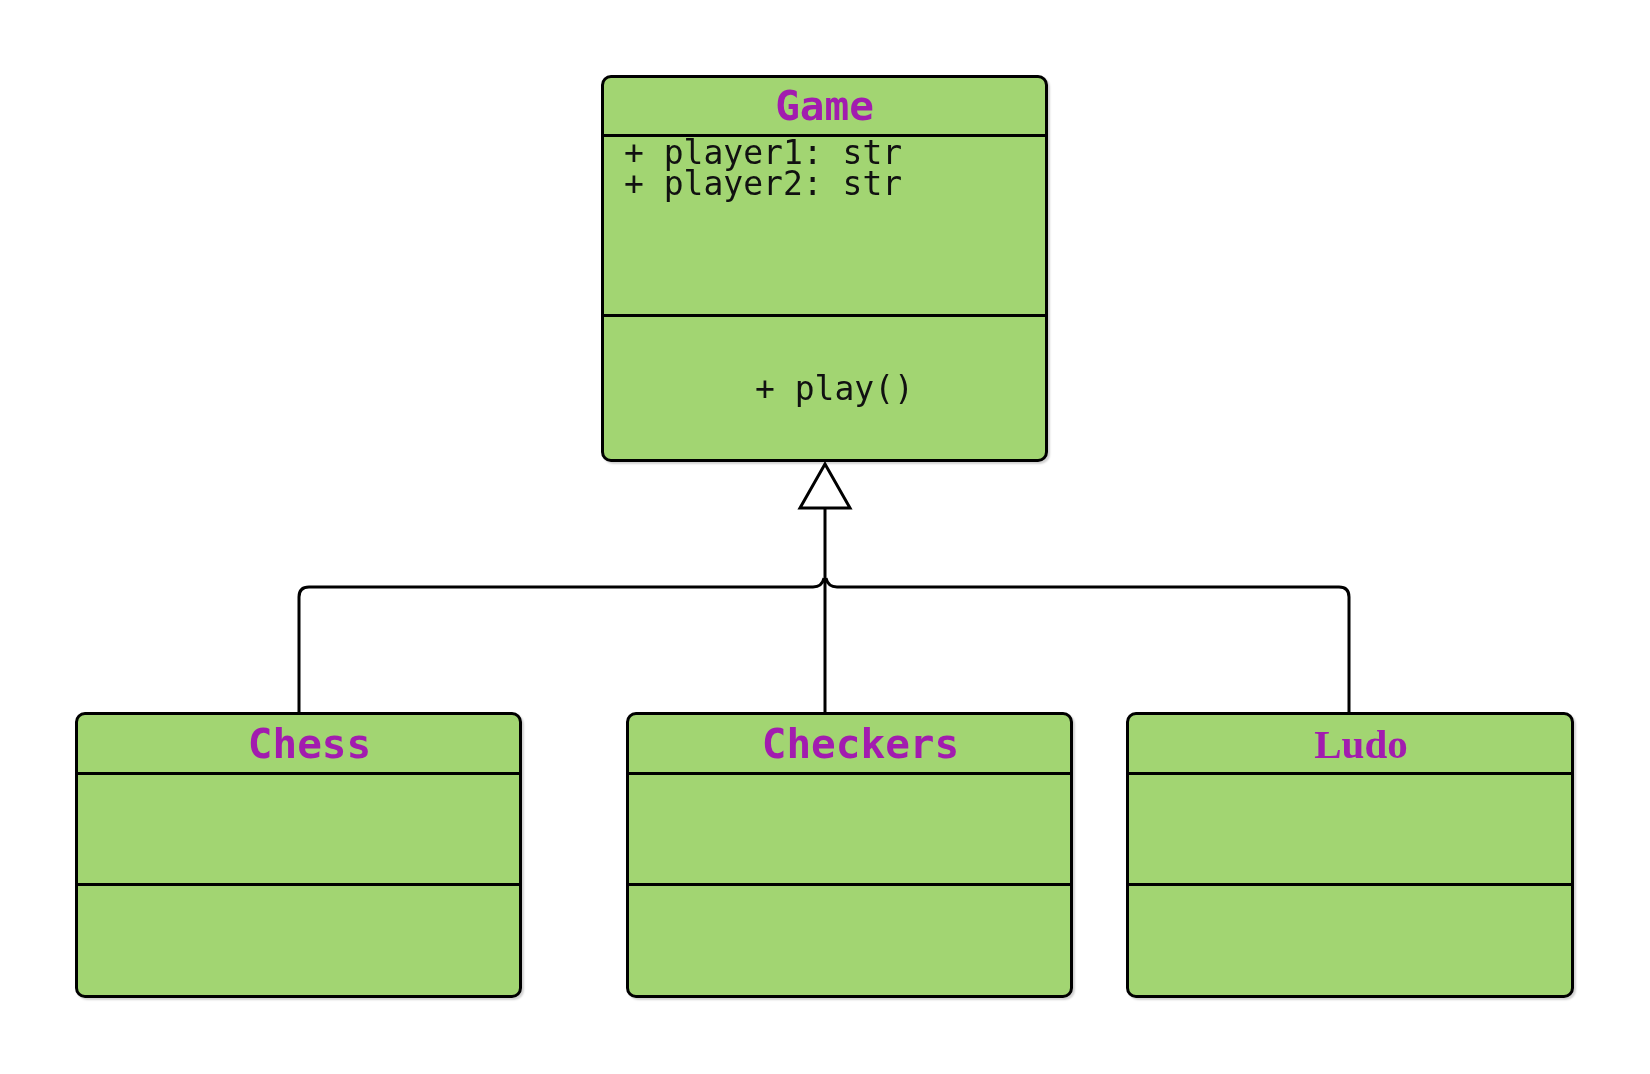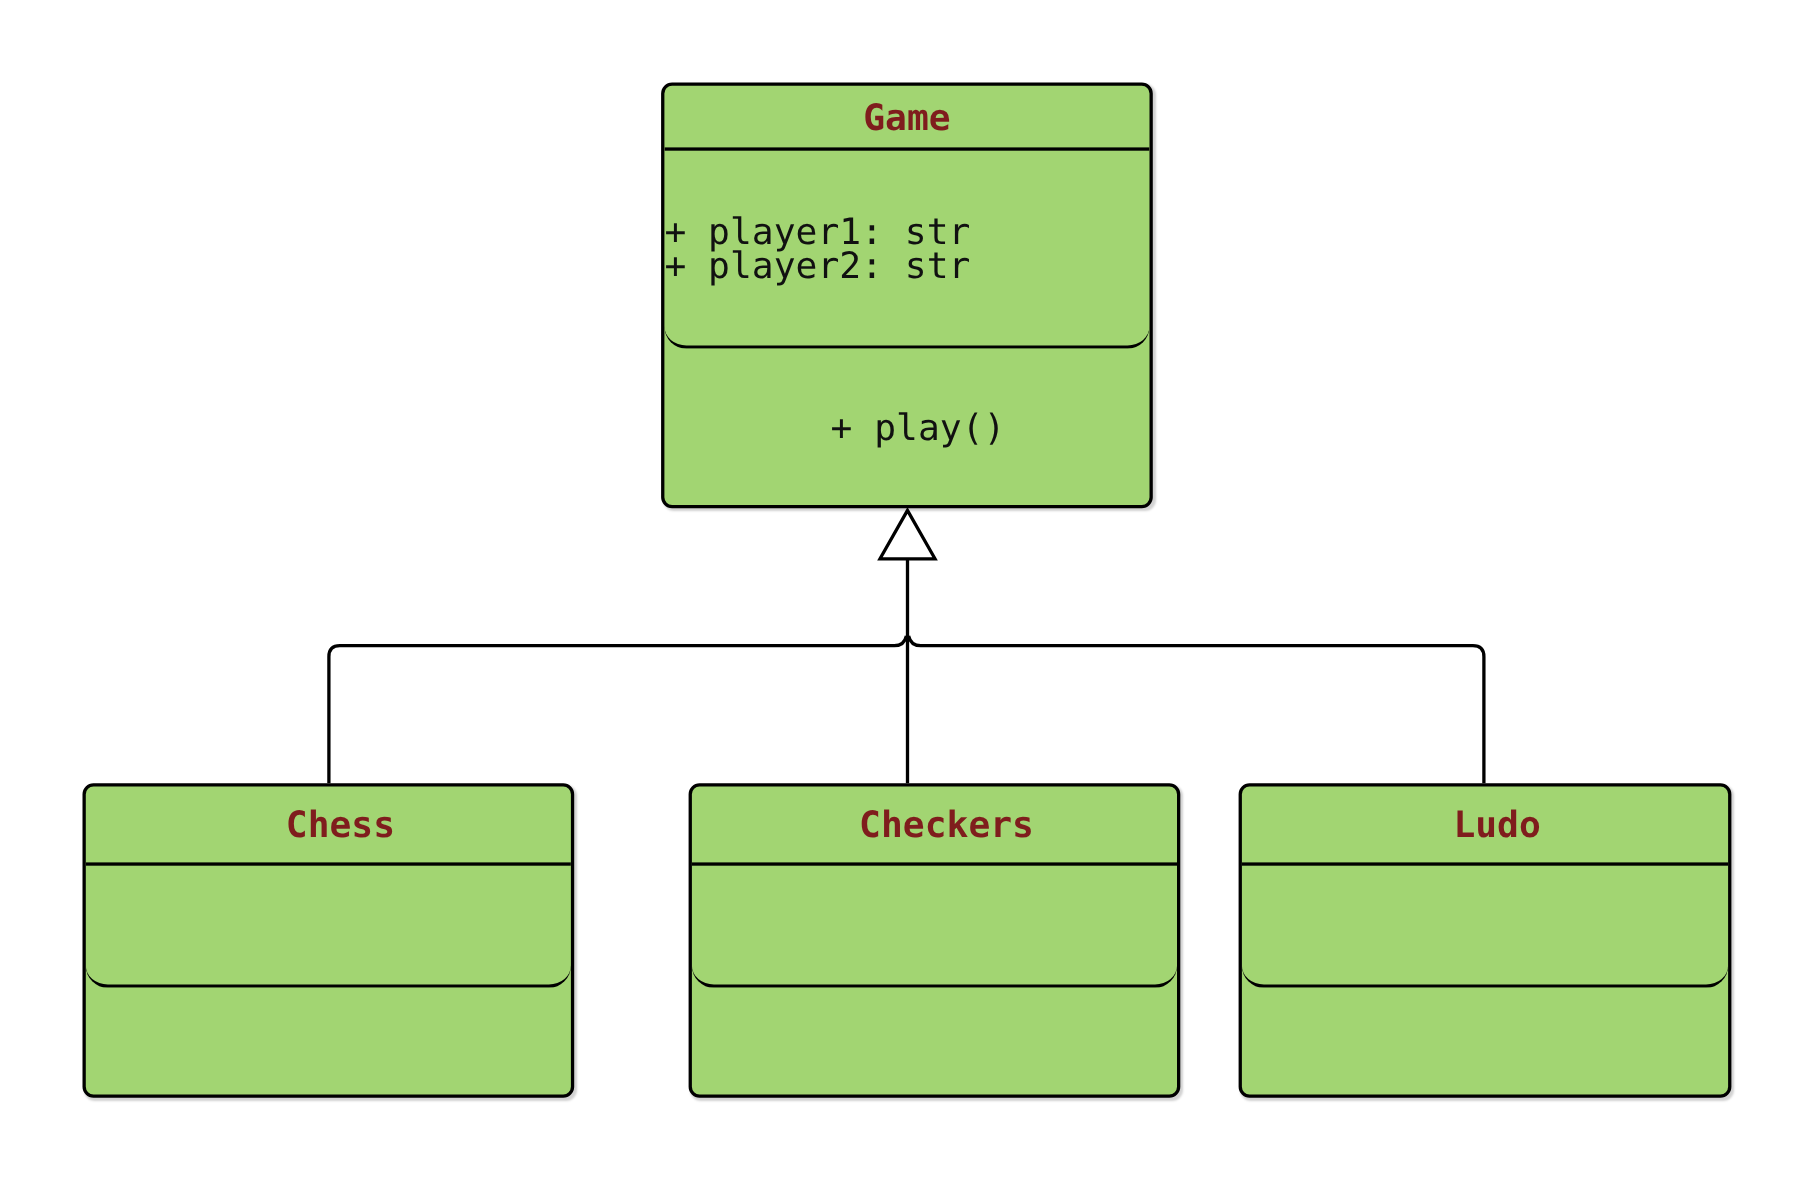--- a/index.html
+++ b/index.html
@@ -42,41 +42,40 @@
     border: 3px solid var(--node-border);
     border-radius: 10px;
     box-shadow: 2px 2px 2px rgba(0,0,0,0.18);
     display: flex;
     flex-direction: column;
     overflow: hidden;
   }
   .class-box.game     { left: 601px;  top: 75px;  width: 447px; height: 387px; }
   .class-box.chess    { left: 75px;   top: 712px; width: 447px; height: 286px; }
   .class-box.checkers { left: 626px;  top: 712px; width: 447px; height: 286px; }
-  .class-box.ludo     { left: 1126px; top: 712px; width: 448px; height: 286px; }
+  .class-box.ludo     { left: 1126px; top: 712px; width: 448px; height: 286px; font-family: Liberation Serif, serif; }
 
   .compartment { flex: 0 0 auto; }
   .compartment.title {
     display: flex;
     align-items: center;
     justify-content: center;
     font-weight: bold;
-    font-size: 33px;
-    color: #7f1d1d;
+    font-size: 41px;
+    color: #a21caf;
     border-bottom: 3px solid var(--node-border);
   }
   .game .compartment.title  { height: 59px; }
-  .child .compartment.title { height: 72px; padding-left: 22px; }
+  .child .compartment.title { height: 60px; padding-left: 22px; }
 
   .compartment.attrs {
     display: flex;
     flex-direction: column;
-    justify-content: center;
+    padding-left: 20px;
     border-bottom: 3px solid var(--node-border);
-    border-radius: 20px;
   }
   .game  .compartment.attrs { height: 180px; }
   .child .compartment.attrs { height: 111px; }
 
   .compartment.methods {
     flex: 1 1 auto;
     display: flex;
     flex-direction: column;
     justify-content: center;
     padding-left: 20px;

